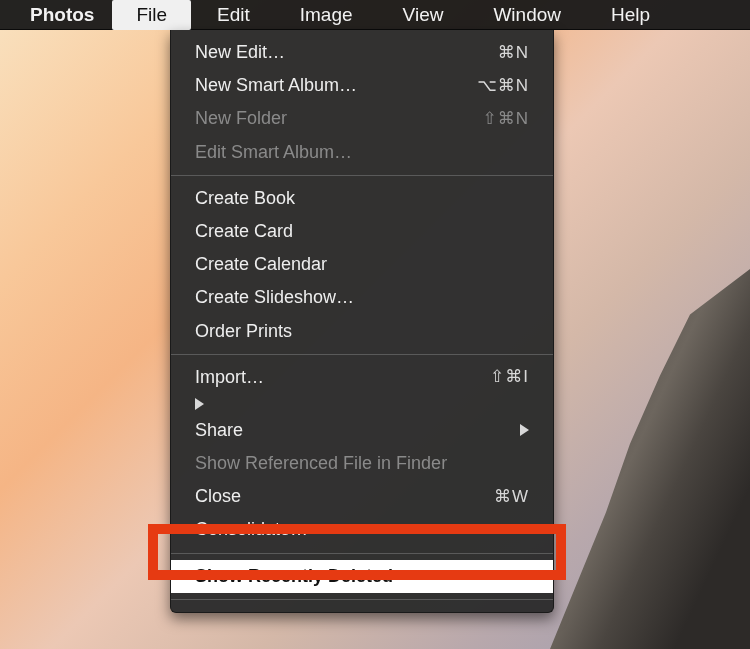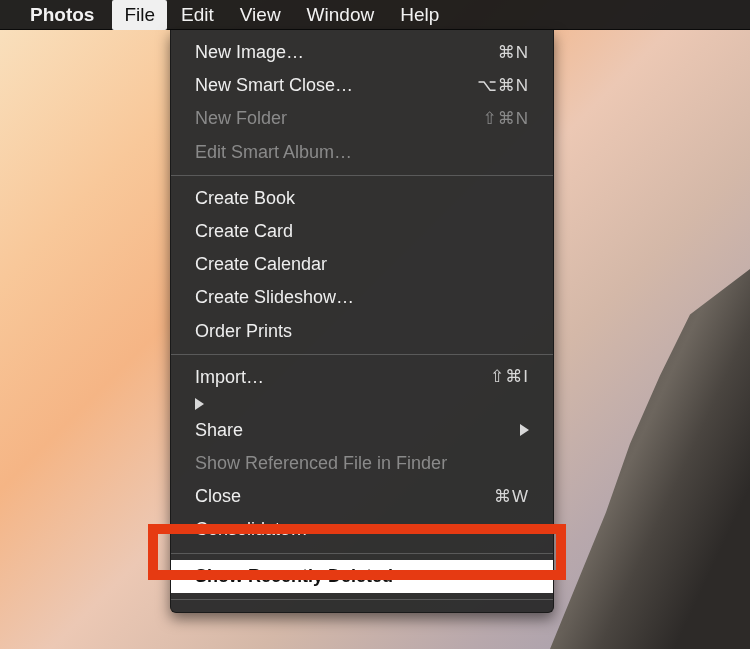--- a/index.html
+++ b/index.html
@@ -34,21 +34,21 @@
     .menubar .apple {
       font-size: 20px;
       margin-right: 16px;
       line-height: 1;
     }
     .menubar .appname {
       font-weight: 700;
       margin-right: 18px;
     }
     .mb-item {
-      padding: 4px 12px;
+      padding: 4px 24px;
       border-radius: 2px;
       margin-right: 2px;
     }
     .mb-item.active {
       background: #f0f0f0;
       color: #111;
     }
     .dropdown {
       position: absolute;
       left: 170px;
@@ -109,33 +109,34 @@
 </head>
 <body>
 
 <div class="mountain"></div>
 
 <div class="menubar">
   <span class="apple"></span>
   <span class="appname">Photos</span>
   <span class="mb-item active">File</span>
   <span class="mb-item">Edit</span>
+  <span class="mb-item">Image</span>
   <span class="mb-item">View</span>
   <span class="mb-item">Window</span>
   <span class="mb-item">Help</span>
 </div>
 
 <div class="dropdown">
 
   <div class="mi">
-    <span class="lbl">New Image…</span>
+    <span class="lbl">New Edit…</span>
     <span class="sc">⌘N</span>
   </div>
   <div class="mi">
-    <span class="lbl">New Smart Close…</span>
+    <span class="lbl">New Smart Album…</span>
     <span class="sc">⌥⌘N</span>
   </div>
   <div class="mi disabled">
     <span class="lbl">New Folder</span>
     <span class="sc">⇧⌘N</span>
   </div>
   <div class="mi disabled">
     <span class="lbl">Edit Smart Album…</span>
   </div>
 

